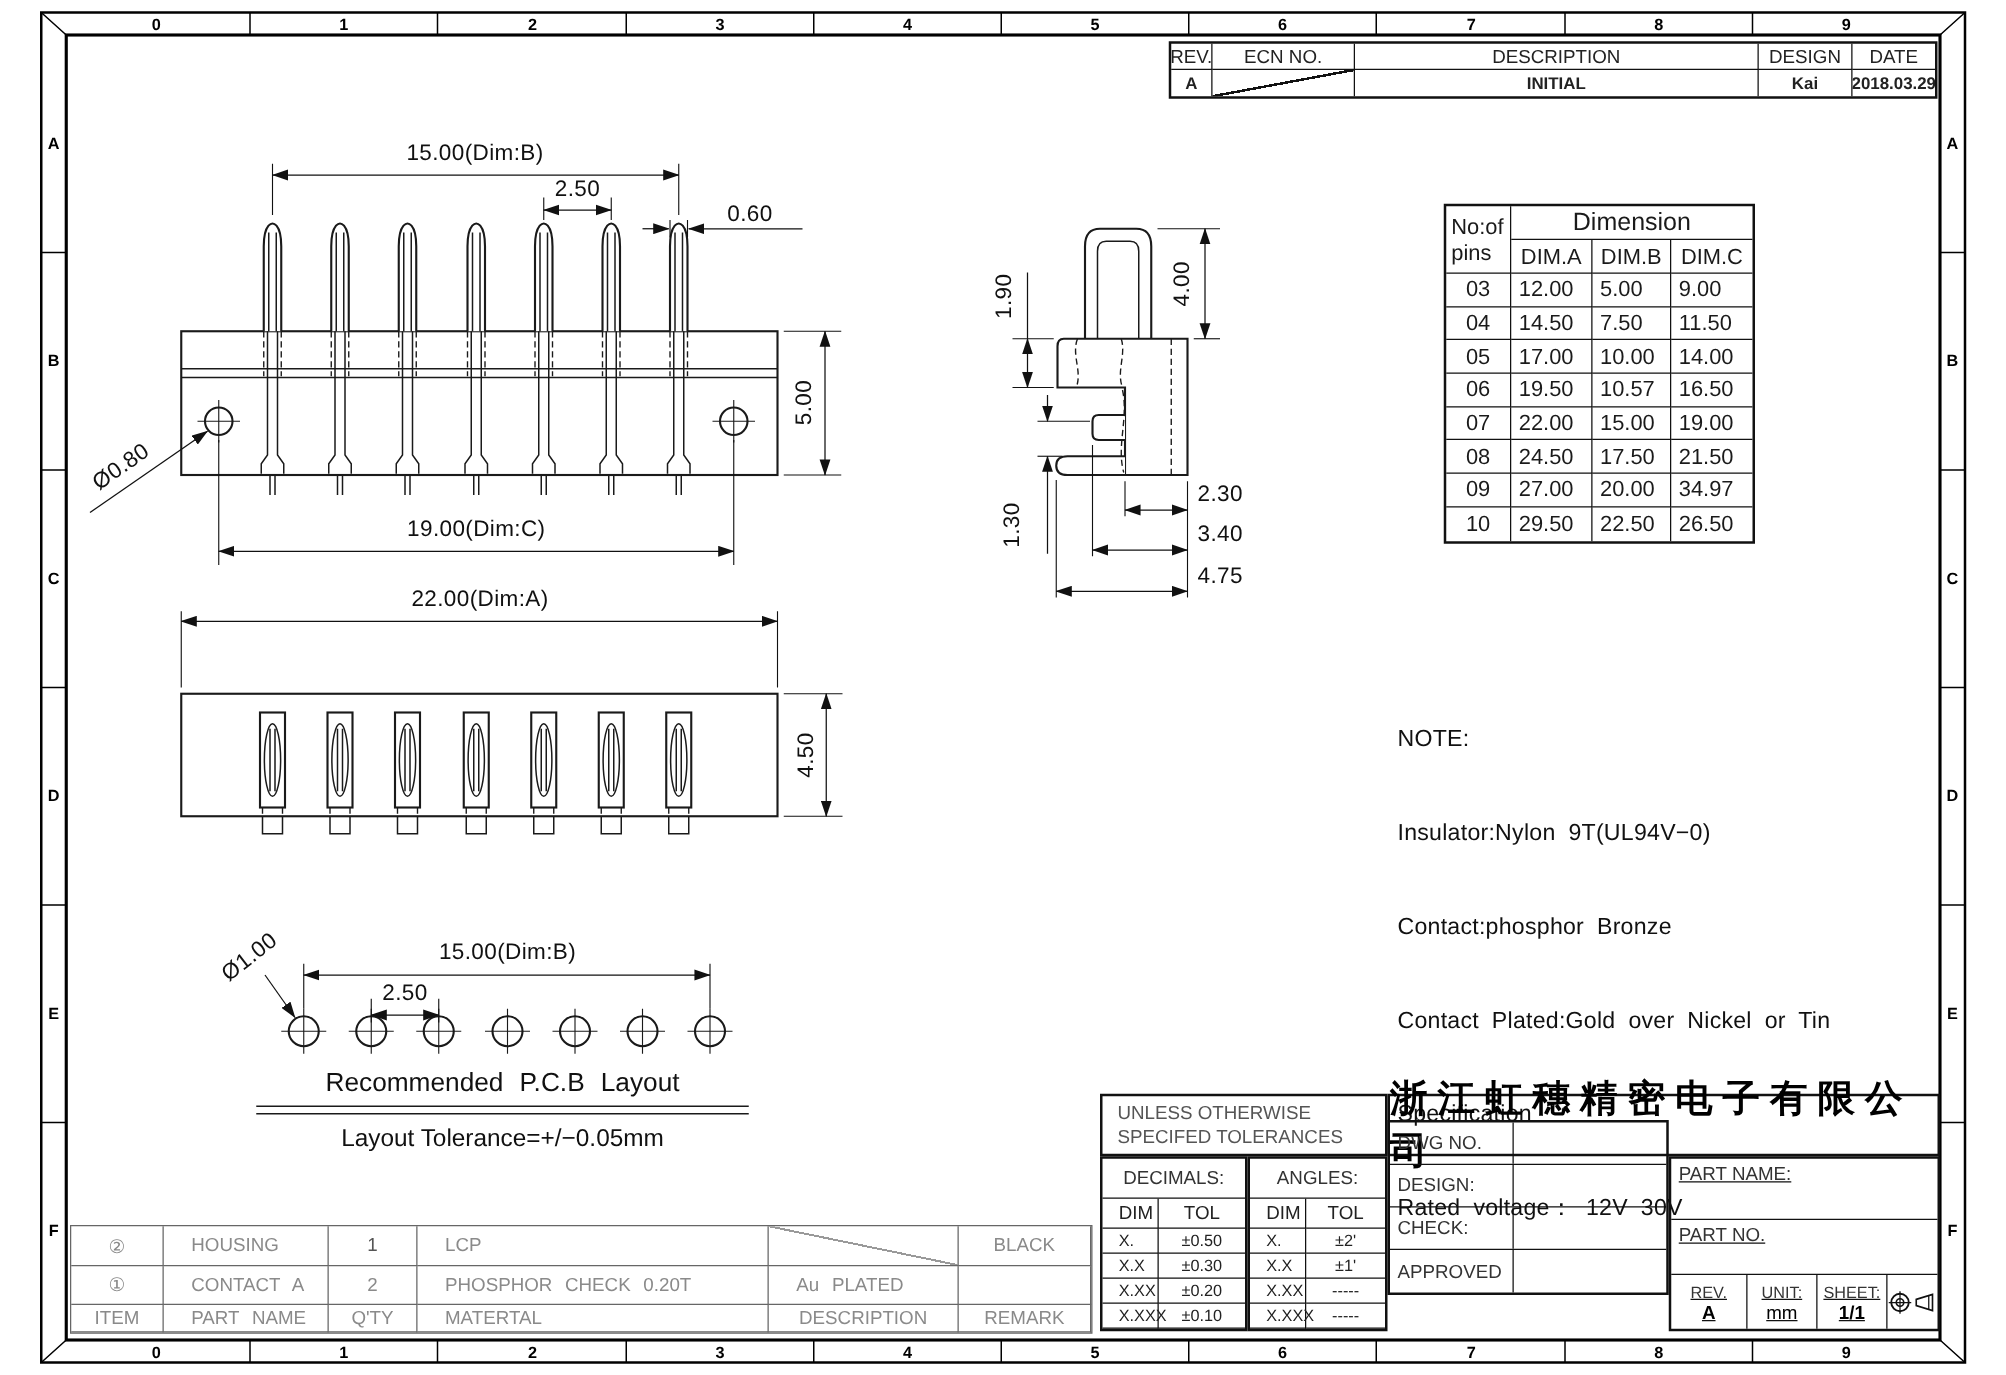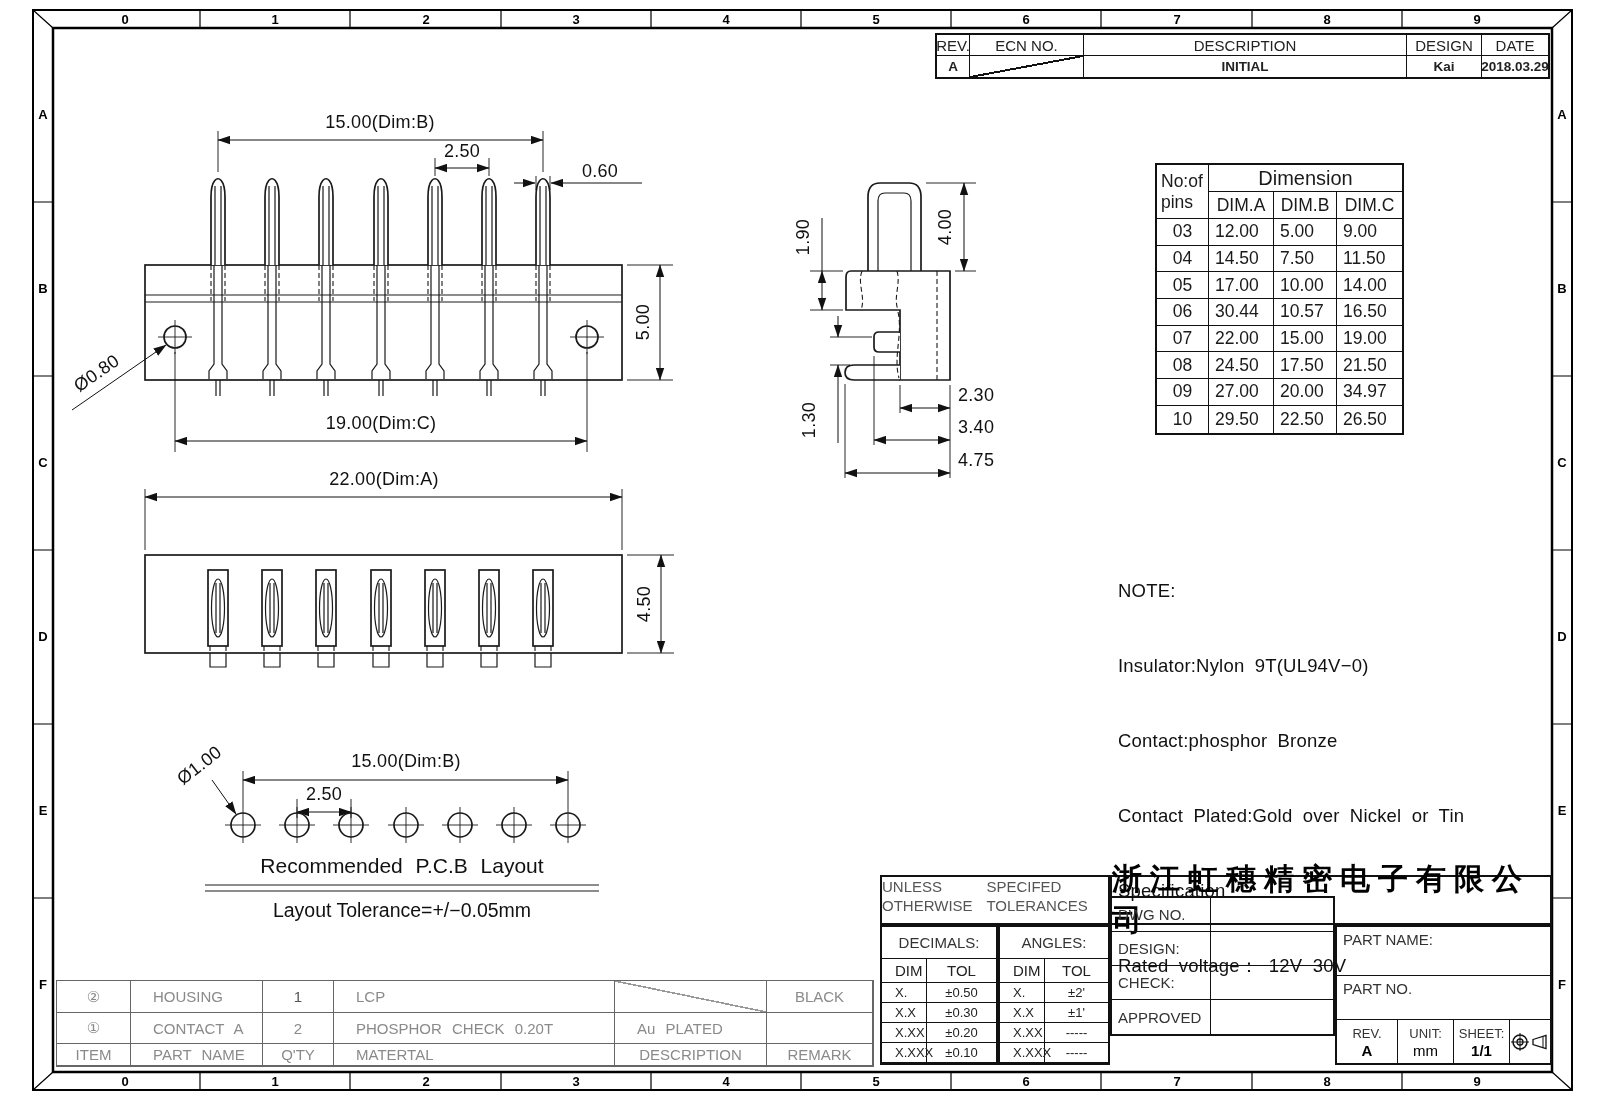--- a/index.html
+++ b/index.html
@@ -34,41 +34,41 @@
   #dimtbl .val{justify-content:flex-start;padding-left:6px;}
   
   #notes{left:1118px;top:528px;position:absolute;font-size:18.5px;line-height:25px;color:#111;
          white-space:pre;word-spacing:5px;letter-spacing:.2px;}
   
   #bomtbl{left:56px;top:980px;grid-template-columns:74px 132px 71px 281px 152px 106px;grid-template-rows:32px 31px 22px;
           font-size:15px;color:#8a8a8a;border:1.6px solid #666;word-spacing:6px;}
   #bomtbl>div{border-right:1.2px solid #666;border-bottom:1.2px solid #666;}
   #bomtbl .lft{justify-content:flex-start;padding-left:22px;}
   
-  #tolnote{left:880px;top:875px;width:230px;height:50px;border:2px solid #111;display:flex;flex-direction:row;
-           justify-content:center;font-size:15px;color:#555;line-height:19px;}
+  #tolnote{left:880px;top:875px;width:230px;height:50px;border:2px solid #111;display:flex;flex-direction:column;
+           justify-content:center;padding-left:12px;font-size:15px;color:#555;line-height:19px;}
   #company{left:1110px;top:875px;width:442px;height:50px;border:2px solid #111;display:flex;align-items:center;
            justify-content:center;font-size:30px;font-weight:bold;letter-spacing:8px;color:#000;}
   .tolblock{border:2px solid #111;}
   #decimals{left:880px;top:925px;width:118px;height:140px;}
   #angles{left:998px;top:925px;width:112px;height:140px;}
   .tollabel{height:31px;display:flex;align-items:center;justify-content:center;font-size:15px;color:#333;border-bottom:1.4px solid #111;}
   .tolgrid{display:grid;grid-template-rows:24px repeat(4,19.9px);font-size:13px;color:#222;}
   #decimals .tolgrid{grid-template-columns:45px 69px;}
   #angles .tolgrid{grid-template-columns:45px 63px;}
   .tolgrid>div{border-right:1.2px solid #111;border-bottom:1.2px solid #111;display:flex;align-items:center;justify-content:center;}
   .tolgrid>div:nth-child(2n){border-right:none;}
   .tolgrid>div:nth-child(1),.tolgrid>div:nth-child(2){font-size:15px;}
   .tolgrid>div:nth-child(2n+1){justify-content:flex-start;padding-left:13px;}
   #midblock{left:1110px;top:896px;width:225px;height:140px;border:2px solid #111;display:grid;grid-template-rows:repeat(4,1fr);}
   #midblock .mrow{display:grid;grid-template-columns:99px 122px;border-bottom:1.4px solid #111;}
   #midblock .mrow:last-child{border-bottom:none;}
   #midblock .mrow>div{display:flex;align-items:center;}
   #midblock .lbl{border-right:1.4px solid #111;padding-left:6px;font-size:15px;color:#333;}
-  #rightblock{left:1335px;top:925px;width:217px;height:140px;border:2px solid #111;display:flex;flex-direction:column;}
+  #rightblock{left:1335px;top:925px;width:217px;height:140px;border:2px solid #111;display:flex;flex-direction:column;text-decoration:underline;}
   #rightblock .prow{border-bottom:1.4px solid #111;font-size:15px;color:#333;padding:4px 0 0 6px;box-sizing:border-box;}
   #rightblock .brow{display:grid;grid-template-columns:61px 56px 56px 1fr;flex:1;}
   #rightblock .brow>div{border-right:1.4px solid #111;display:flex;flex-direction:column;align-items:center;justify-content:center;line-height:17px;}
   #rightblock .brow>div:last-child{border-right:none;}
   #rightblock .blbl{font-size:13px;color:#333;}
   #rightblock .bval{font-size:15px;color:#000;}
   .bold{font-weight:bold;}
 </style>
 </head>
 <body>
@@ -296,21 +296,21 @@
     <div class="val nbr">9.00</div>
     <div>04</div>
     <div class="val">14.50</div>
     <div class="val">7.50</div>
     <div class="val nbr">11.50</div>
     <div>05</div>
     <div class="val">17.00</div>
     <div class="val">10.00</div>
     <div class="val nbr">14.00</div>
     <div>06</div>
-    <div class="val">30.44</div>
+    <div class="val">19.50</div>
     <div class="val">10.57</div>
     <div class="val nbr">16.50</div>
     <div>07</div>
     <div class="val">22.00</div>
     <div class="val">15.00</div>
     <div class="val nbr">19.00</div>
     <div>08</div>
     <div class="val">24.50</div>
     <div class="val">17.50</div>
     <div class="val nbr">21.50</div>

